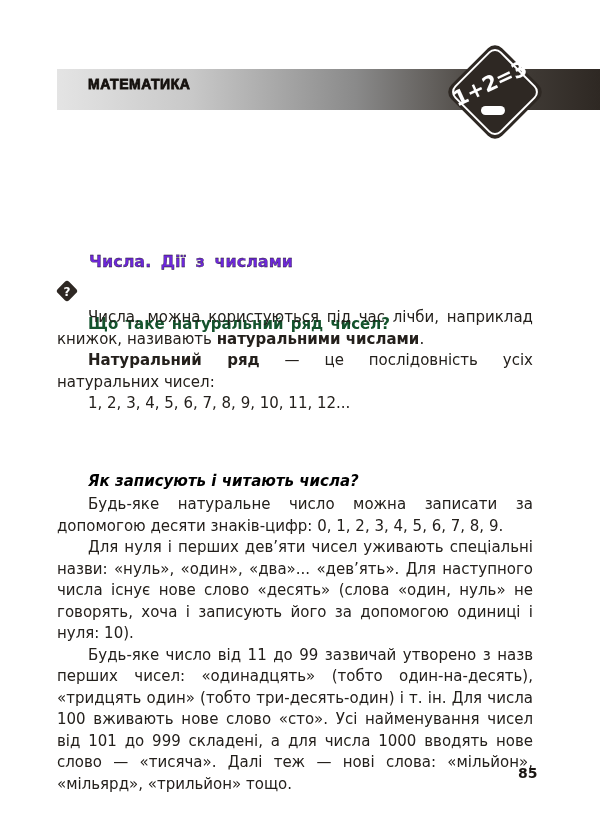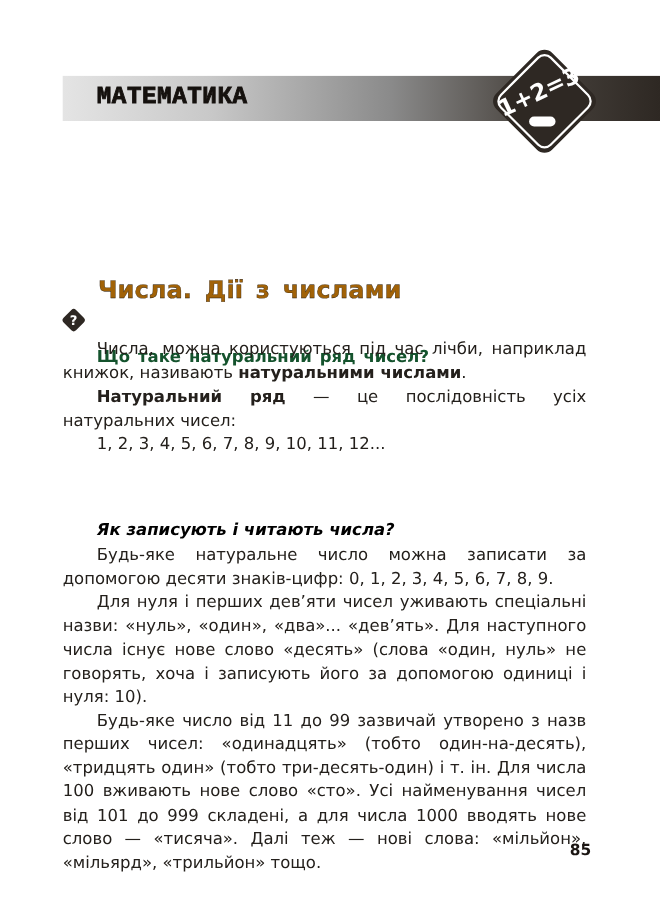--- a/index.html
+++ b/index.html
@@ -5,30 +5,30 @@
   html, body { margin: 0; padding: 0; }
   body {
     width: 600px; height: 831px; background: #ffffff; position: relative; overflow: hidden;
     font-family: "DejaVu Sans", sans-serif; color: #1f1a16;
   }
   .header-bar {
     position: absolute; left: 57px; top: 69px; width: 543px; height: 41px;
     background: linear-gradient(to right, #e4e4e4 0%, #c8c8c8 25%, #8a8a8a 55%, #4a4540 78%, #2e2823 100%);
   }
   .header-title {
-    position: absolute; left: 88px; top: 76px; font-family: Liberation Mono, monospace;
-    font-weight: bold; font-size: 22px; letter-spacing: 0.5px; color: #15110e;
+    position: absolute; left: 88px; top: 76px; font-family: Liberation Sans, sans-serif;
+    font-weight: bold; font-size: 14px; letter-spacing: 0.5px; color: #15110e;
     -webkit-text-stroke: 0.8px #15110e;
   }
   .badge {
     position: absolute; left: 443px; top: 40px; width: 104px; height: 104px;
   }
   .section-title {
-    position: absolute; left: 89px; top: 252px; font-weight: bold; font-size: 22px;
-    color: #a16207; word-spacing: 4px; -webkit-text-stroke: 0.3px #1a1512;
+    position: absolute; left: 89px; top: 252px; font-weight: bold; font-size: 16px;
+    color: #6d28d9; word-spacing: 4px; -webkit-text-stroke: 0.3px #1a1512;
   }
   .q-icon { position: absolute; left: 55px; top: 279px; width: 24px; height: 24px; }
   .question {
     position: absolute; left: 88px; top: 281px; font-weight: bold; font-size: 15px; color: #14532d;
     word-spacing: 2px;
     margin-top: 34px;
   }
   .text {
     position: absolute; left: 57px; width: 476px; font-size: 15px; line-height: 21.5px; color: #24201c;
     text-align: justify;

